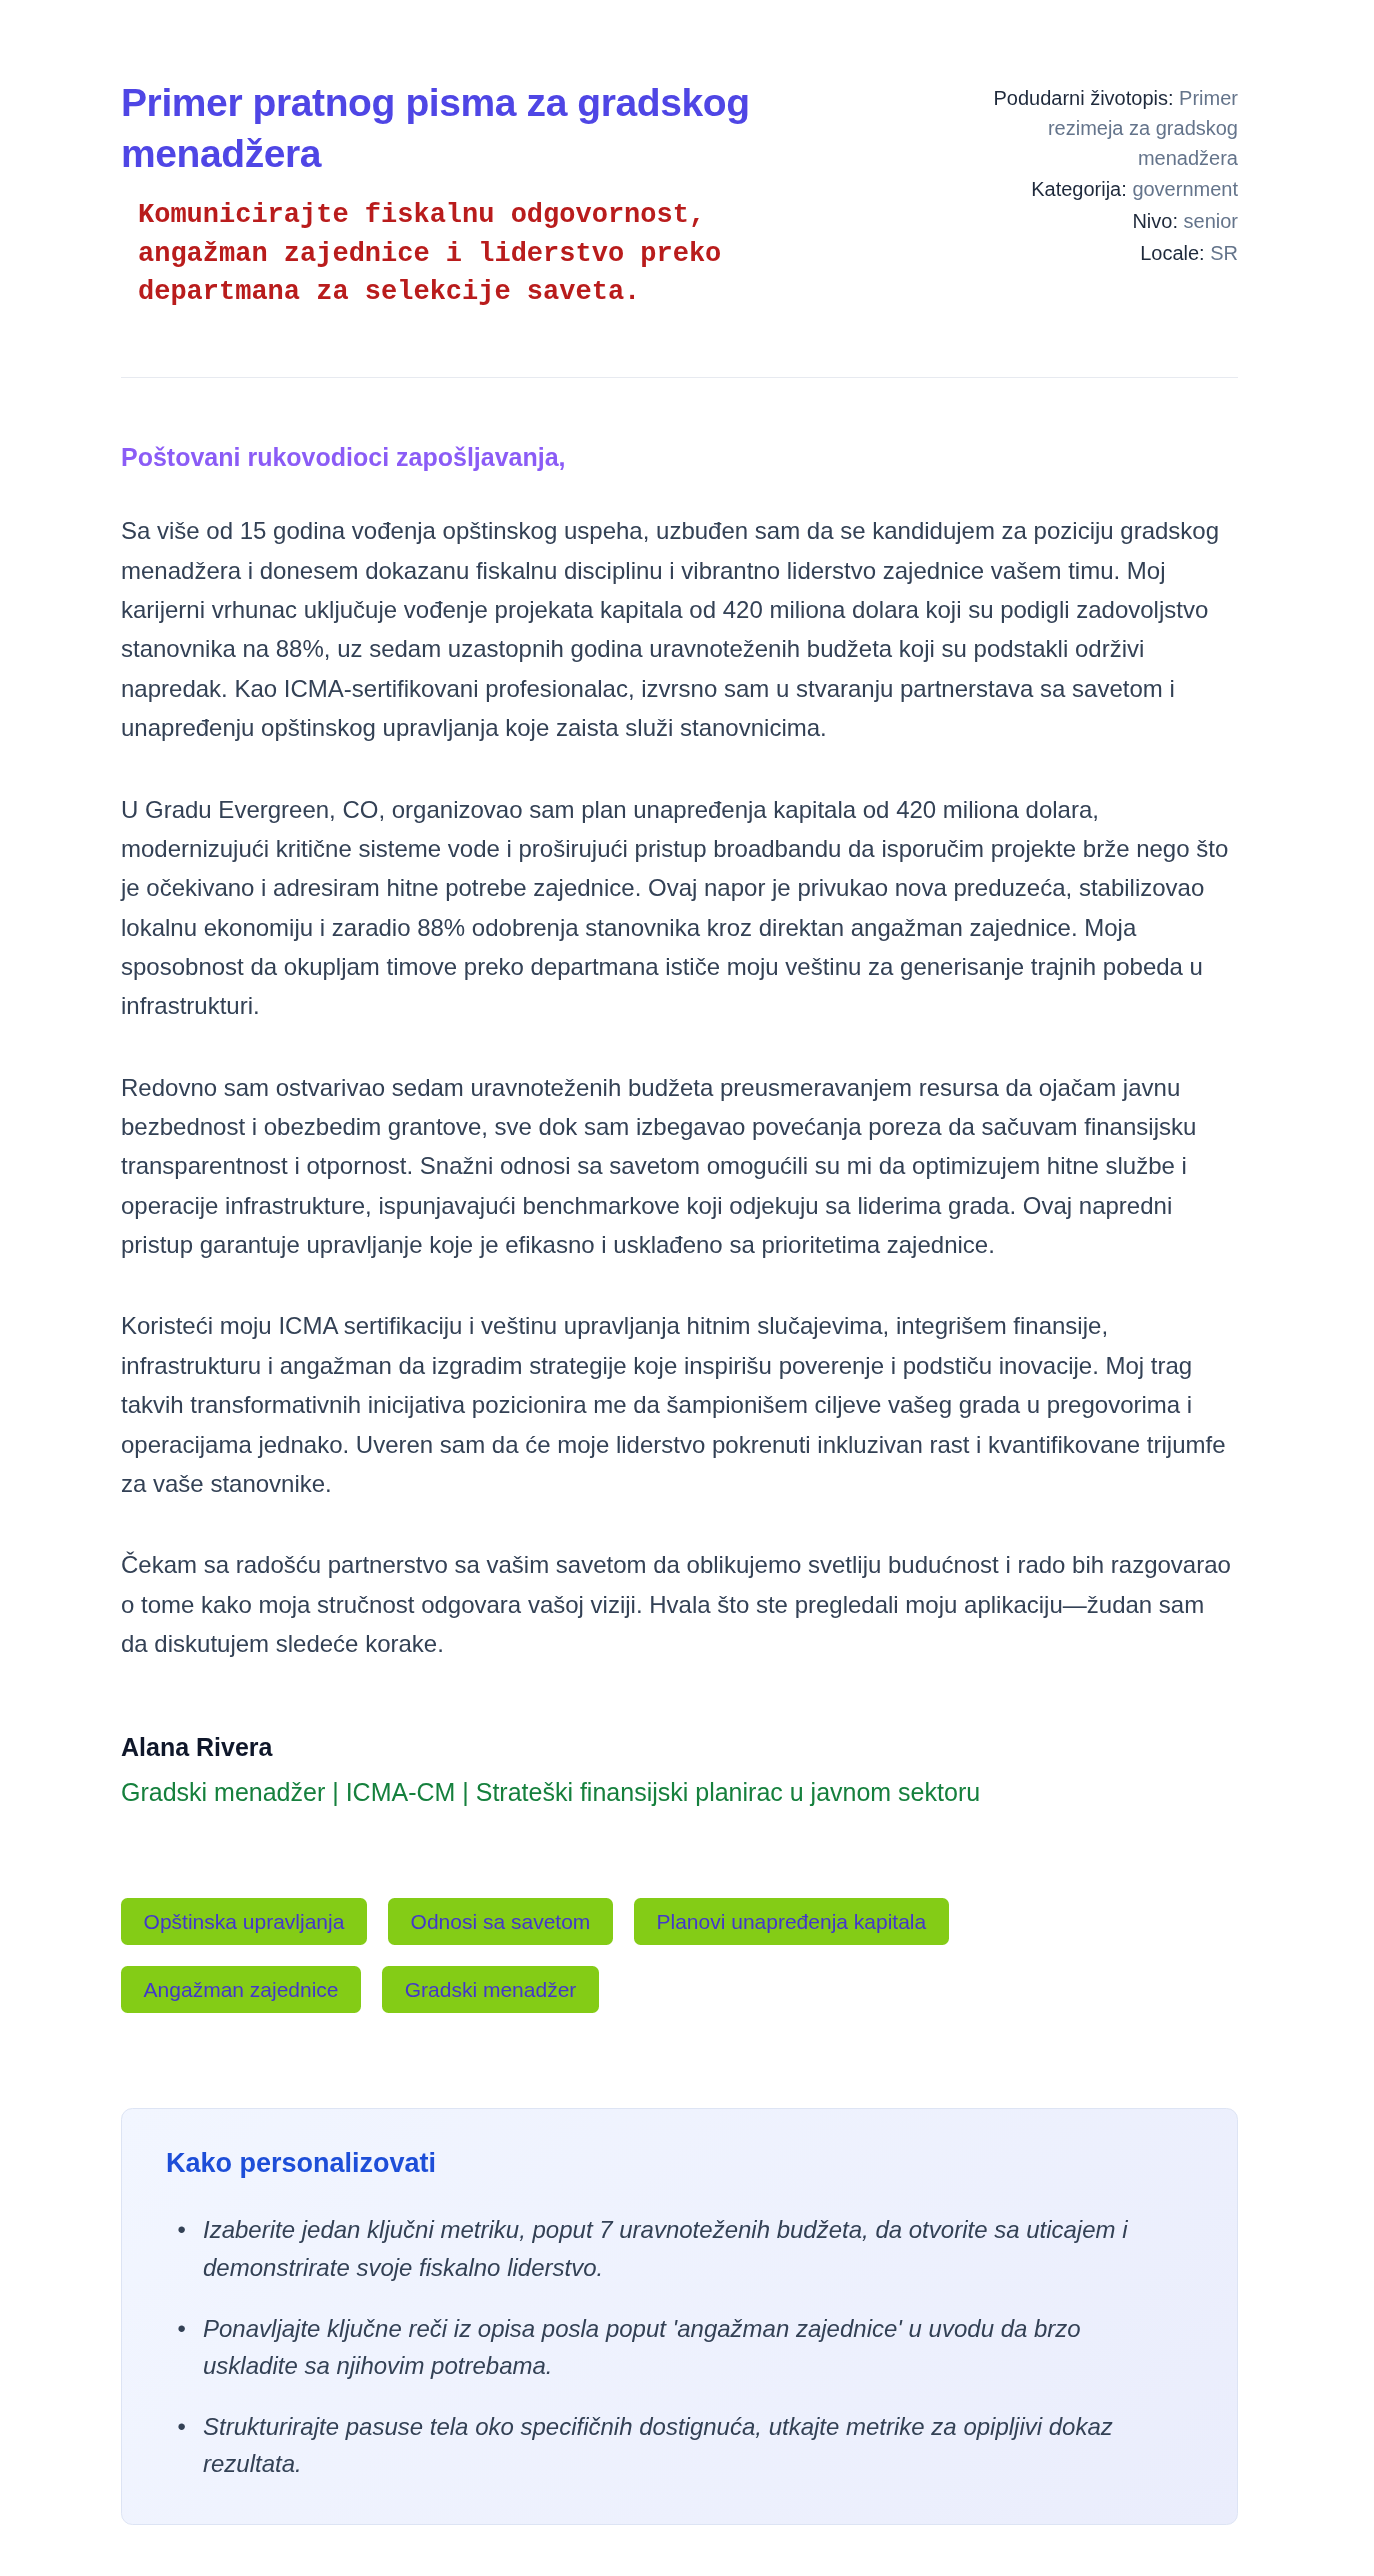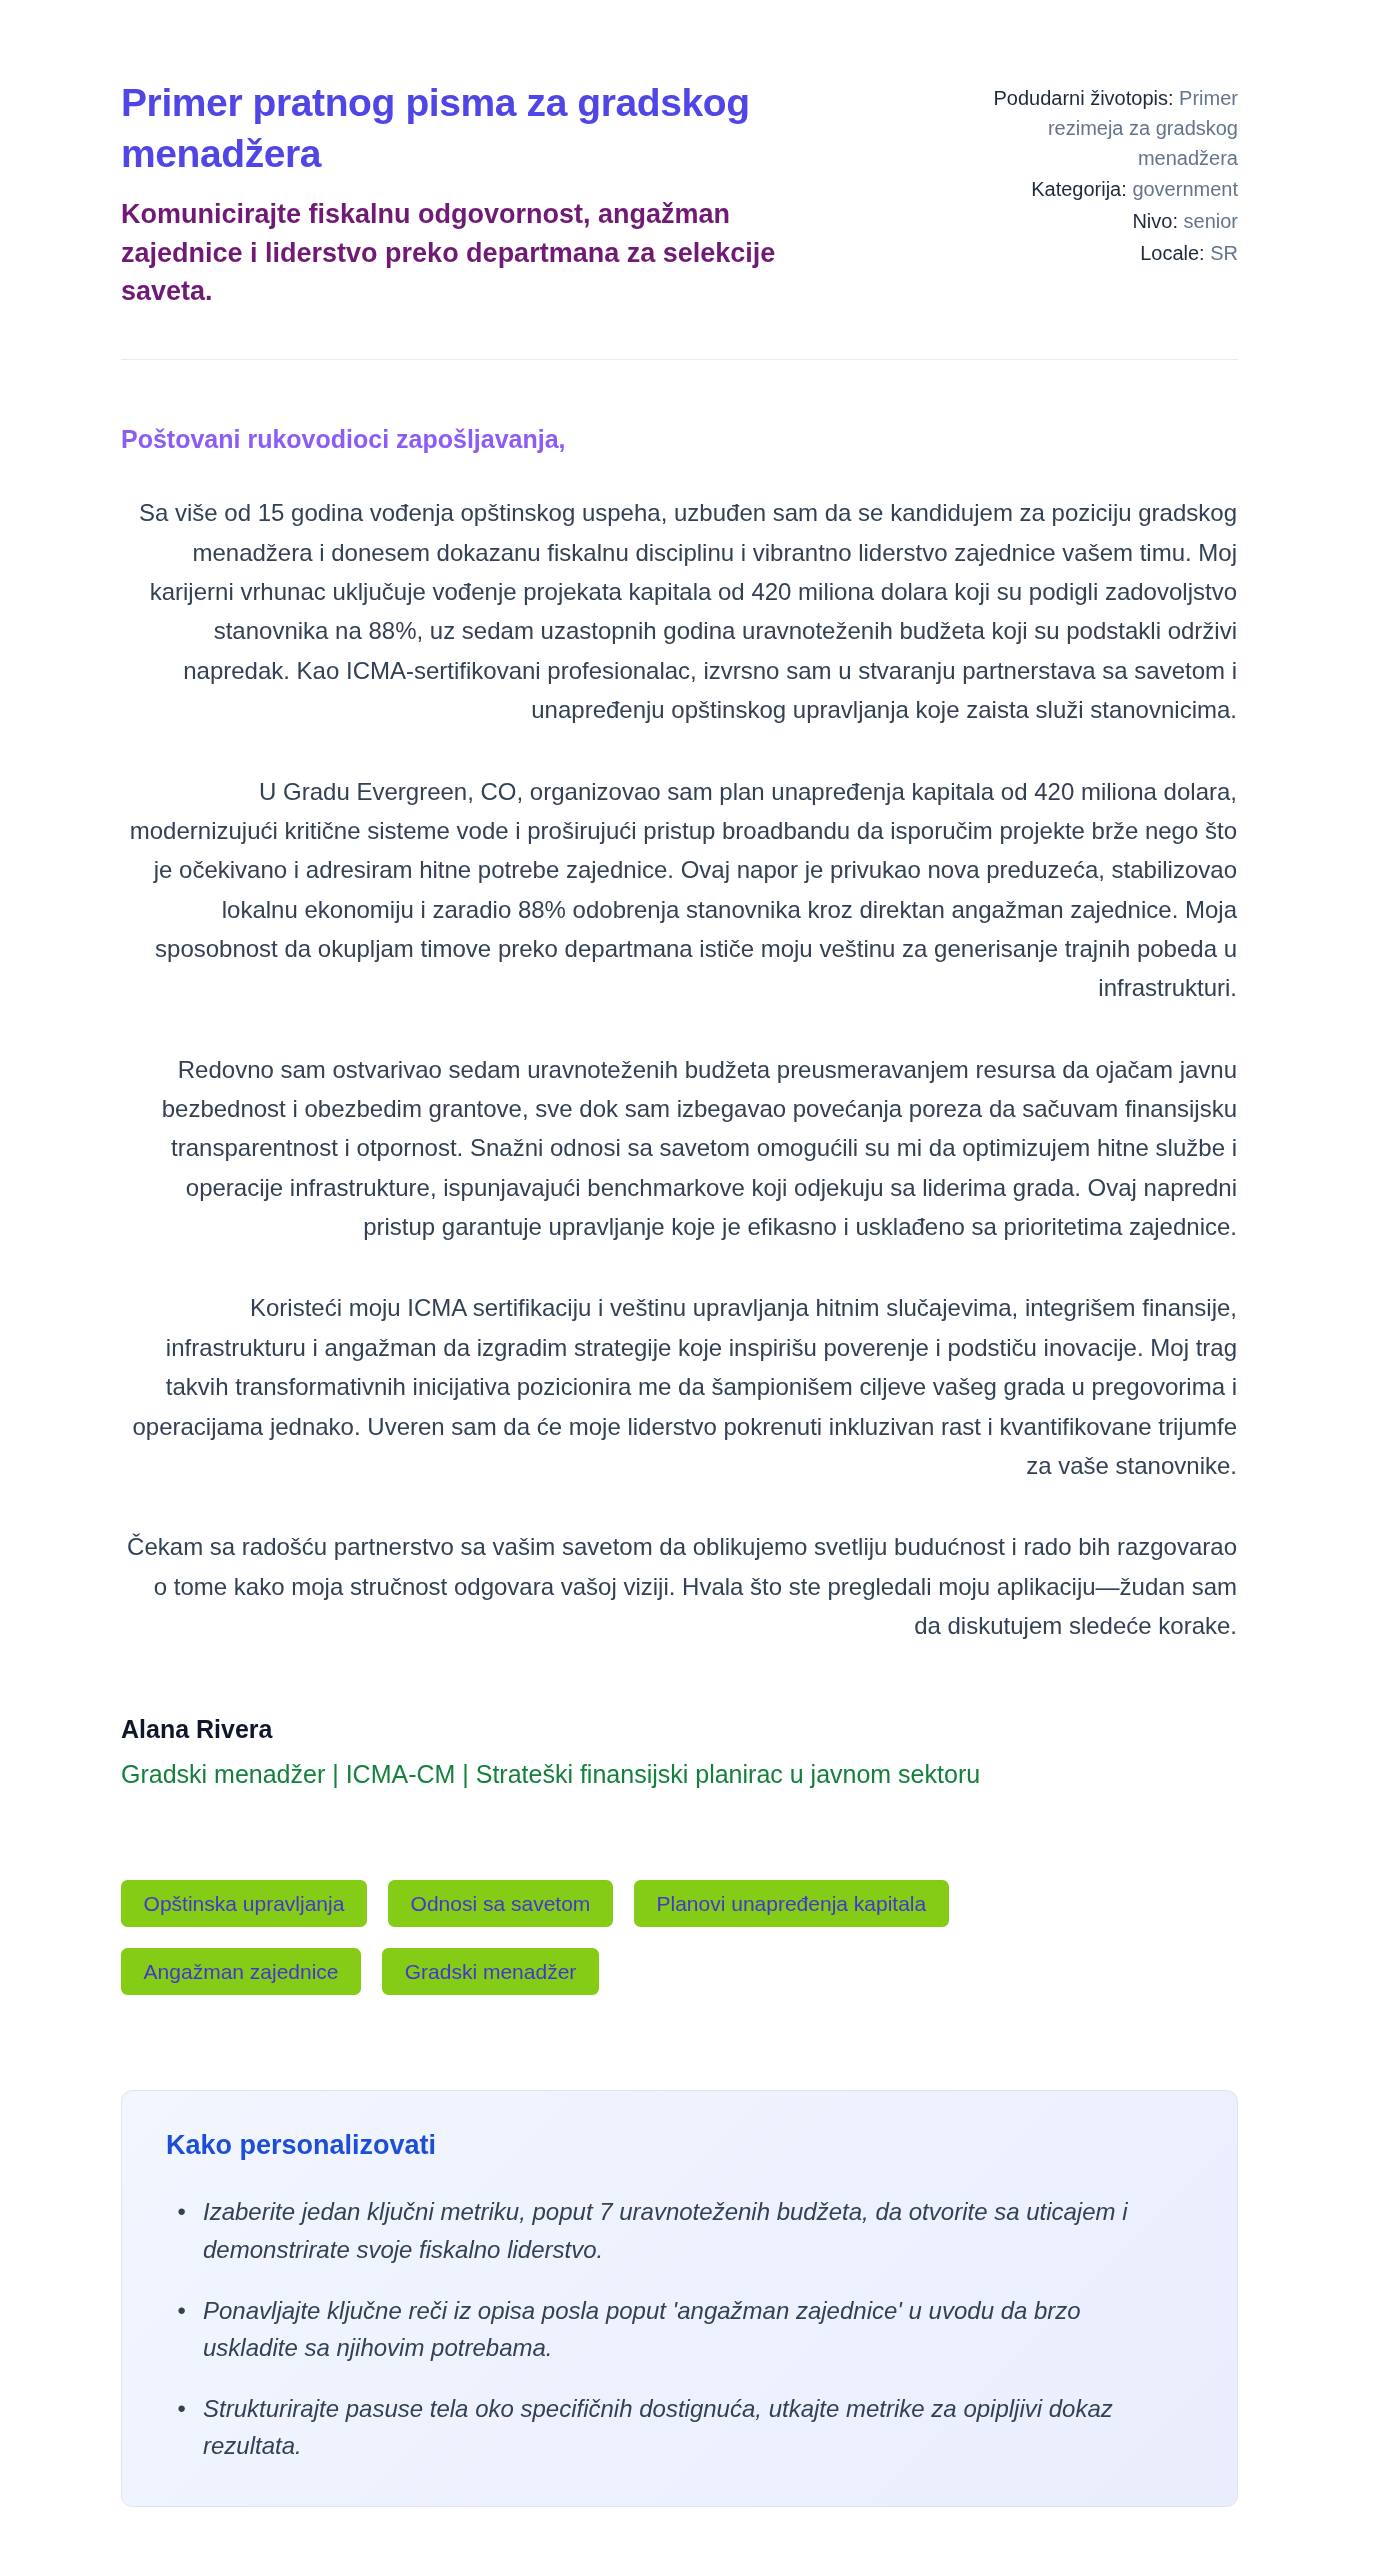--- a/index.html
+++ b/index.html
@@ -28,25 +28,26 @@
   .title-block { max-width: 712px; }
   .page-title {
     margin: 0 0 16px 0;
     font-size: 39px;
     line-height: 1.3;
     font-weight: 700;
     color: #4f46e5;
     letter-spacing: -0.4px;
   }
   .page-subtitle {
-    margin: 0;
+    margin: 17px;
     font-size: 27px;
     line-height: 1.42;
     font-weight: 600;
-    color: #701a75;
+    color: #b91c1c;
+    font-family: Liberation Mono, monospace;
   }
   .meta-panel {
     width: 283px;
     flex: 0 0 283px;
     text-align: right;
     font-size: 20px;
     line-height: 1.5;
     color: #64748b;
     padding-top: 4.9px;
   }
@@ -64,21 +65,20 @@
     font-size: 25px;
     font-weight: 600;
     color: #8b5cf6;
   }
   .letter-paragraph {
     margin: 0 0 42px 0;
     font-size: 24px;
     line-height: 1.64;
     color: #334155;
     max-width: 1116px;
-    text-align: right;
   }
   .signature-name {
     margin-top: 70px;
     font-size: 25px;
     font-weight: 700;
     color: #0f172a;
   }
   .signature-title {
     margin-top: 16px;
     font-size: 25px;

